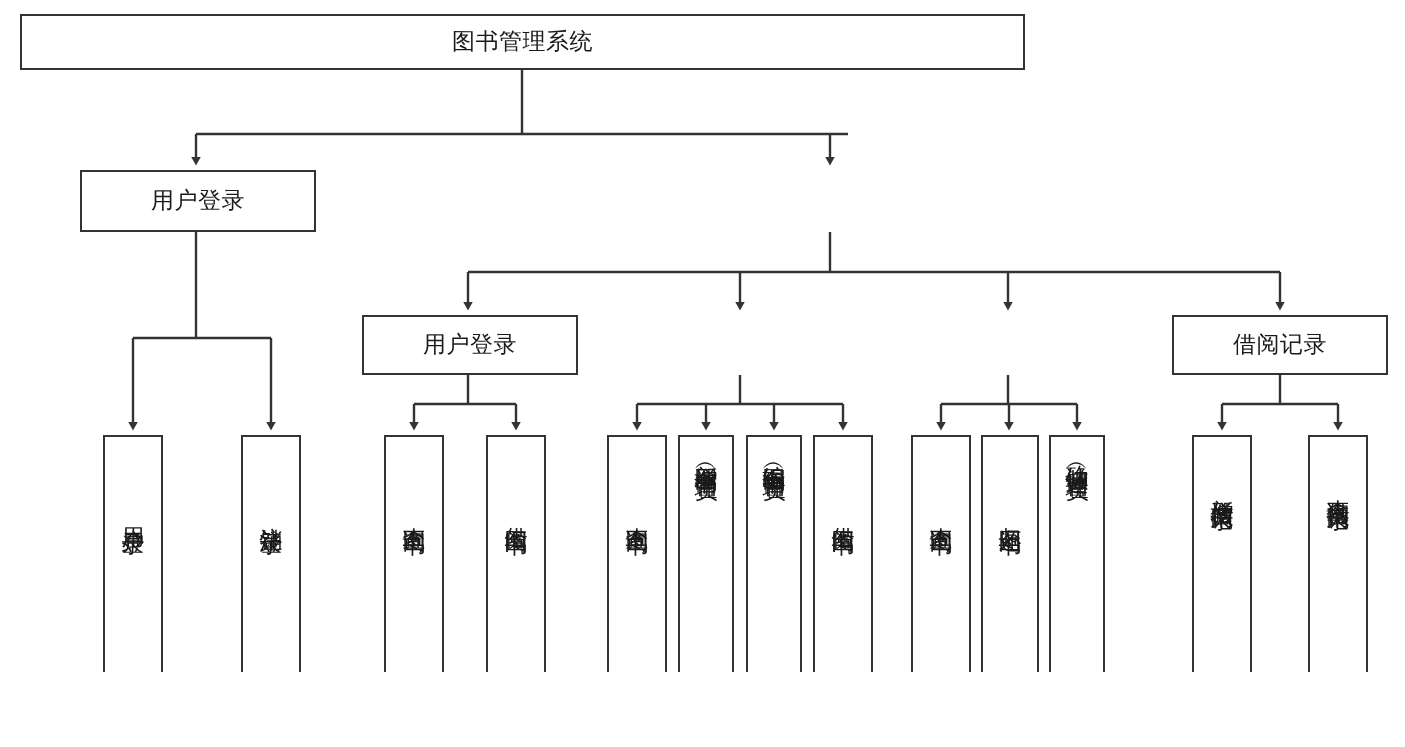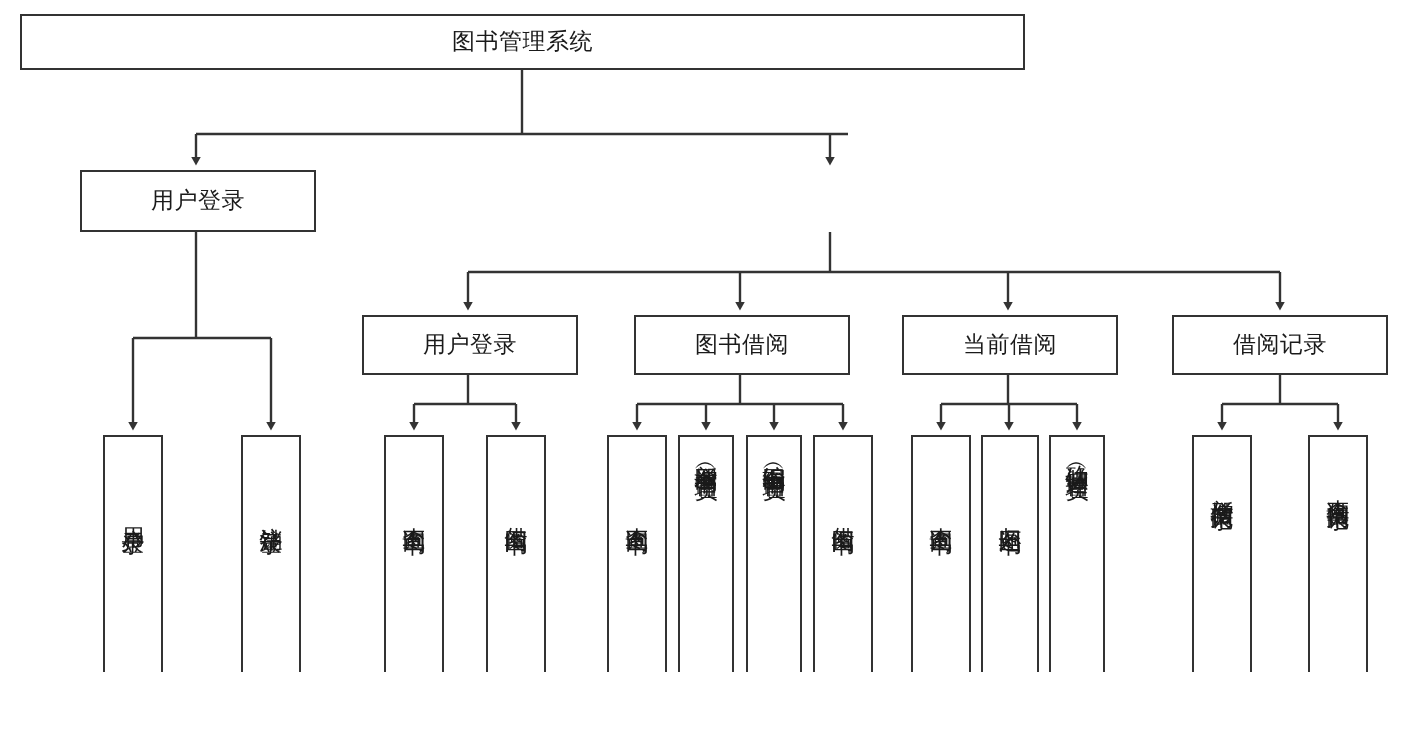--- a/index.html
+++ b/index.html
@@ -132,26 +132,20 @@
     <span class="label">图书管理系统</span>
   </div>
 
   <div class="node horizontal" style="left:80px; top:170px; width:236px; height:62px;">
     <span class="label">用户登录</span>
   </div>
 
   <div class="node horizontal" style="left:362px; top:315px; width:216px; height:60px;">
     <span class="label">用户登录</span>
   </div>
-  <div class="node horizontal" style="left:634px; top:315px; width:216px; height:60px;">
-    <span class="label">图书借阅</span>
-  </div>
-  <div class="node horizontal" style="left:902px; top:315px; width:216px; height:60px;">
-    <span class="label">当前借阅</span>
-  </div>
   <div class="node horizontal" style="left:1172px; top:315px; width:216px; height:60px;">
     <span class="label">借阅记录</span>
   </div>
 
   <div class="node vertical" style="left:103px; top:435px; width:60px; height:300px; padding-top:72px;">
     <span class="label">用户登录</span>
   </div>
   <div class="node vertical" style="left:241px; top:435px; width:60px; height:300px; padding-top:72px;">
     <span class="label">注销登录</span>
   </div>

